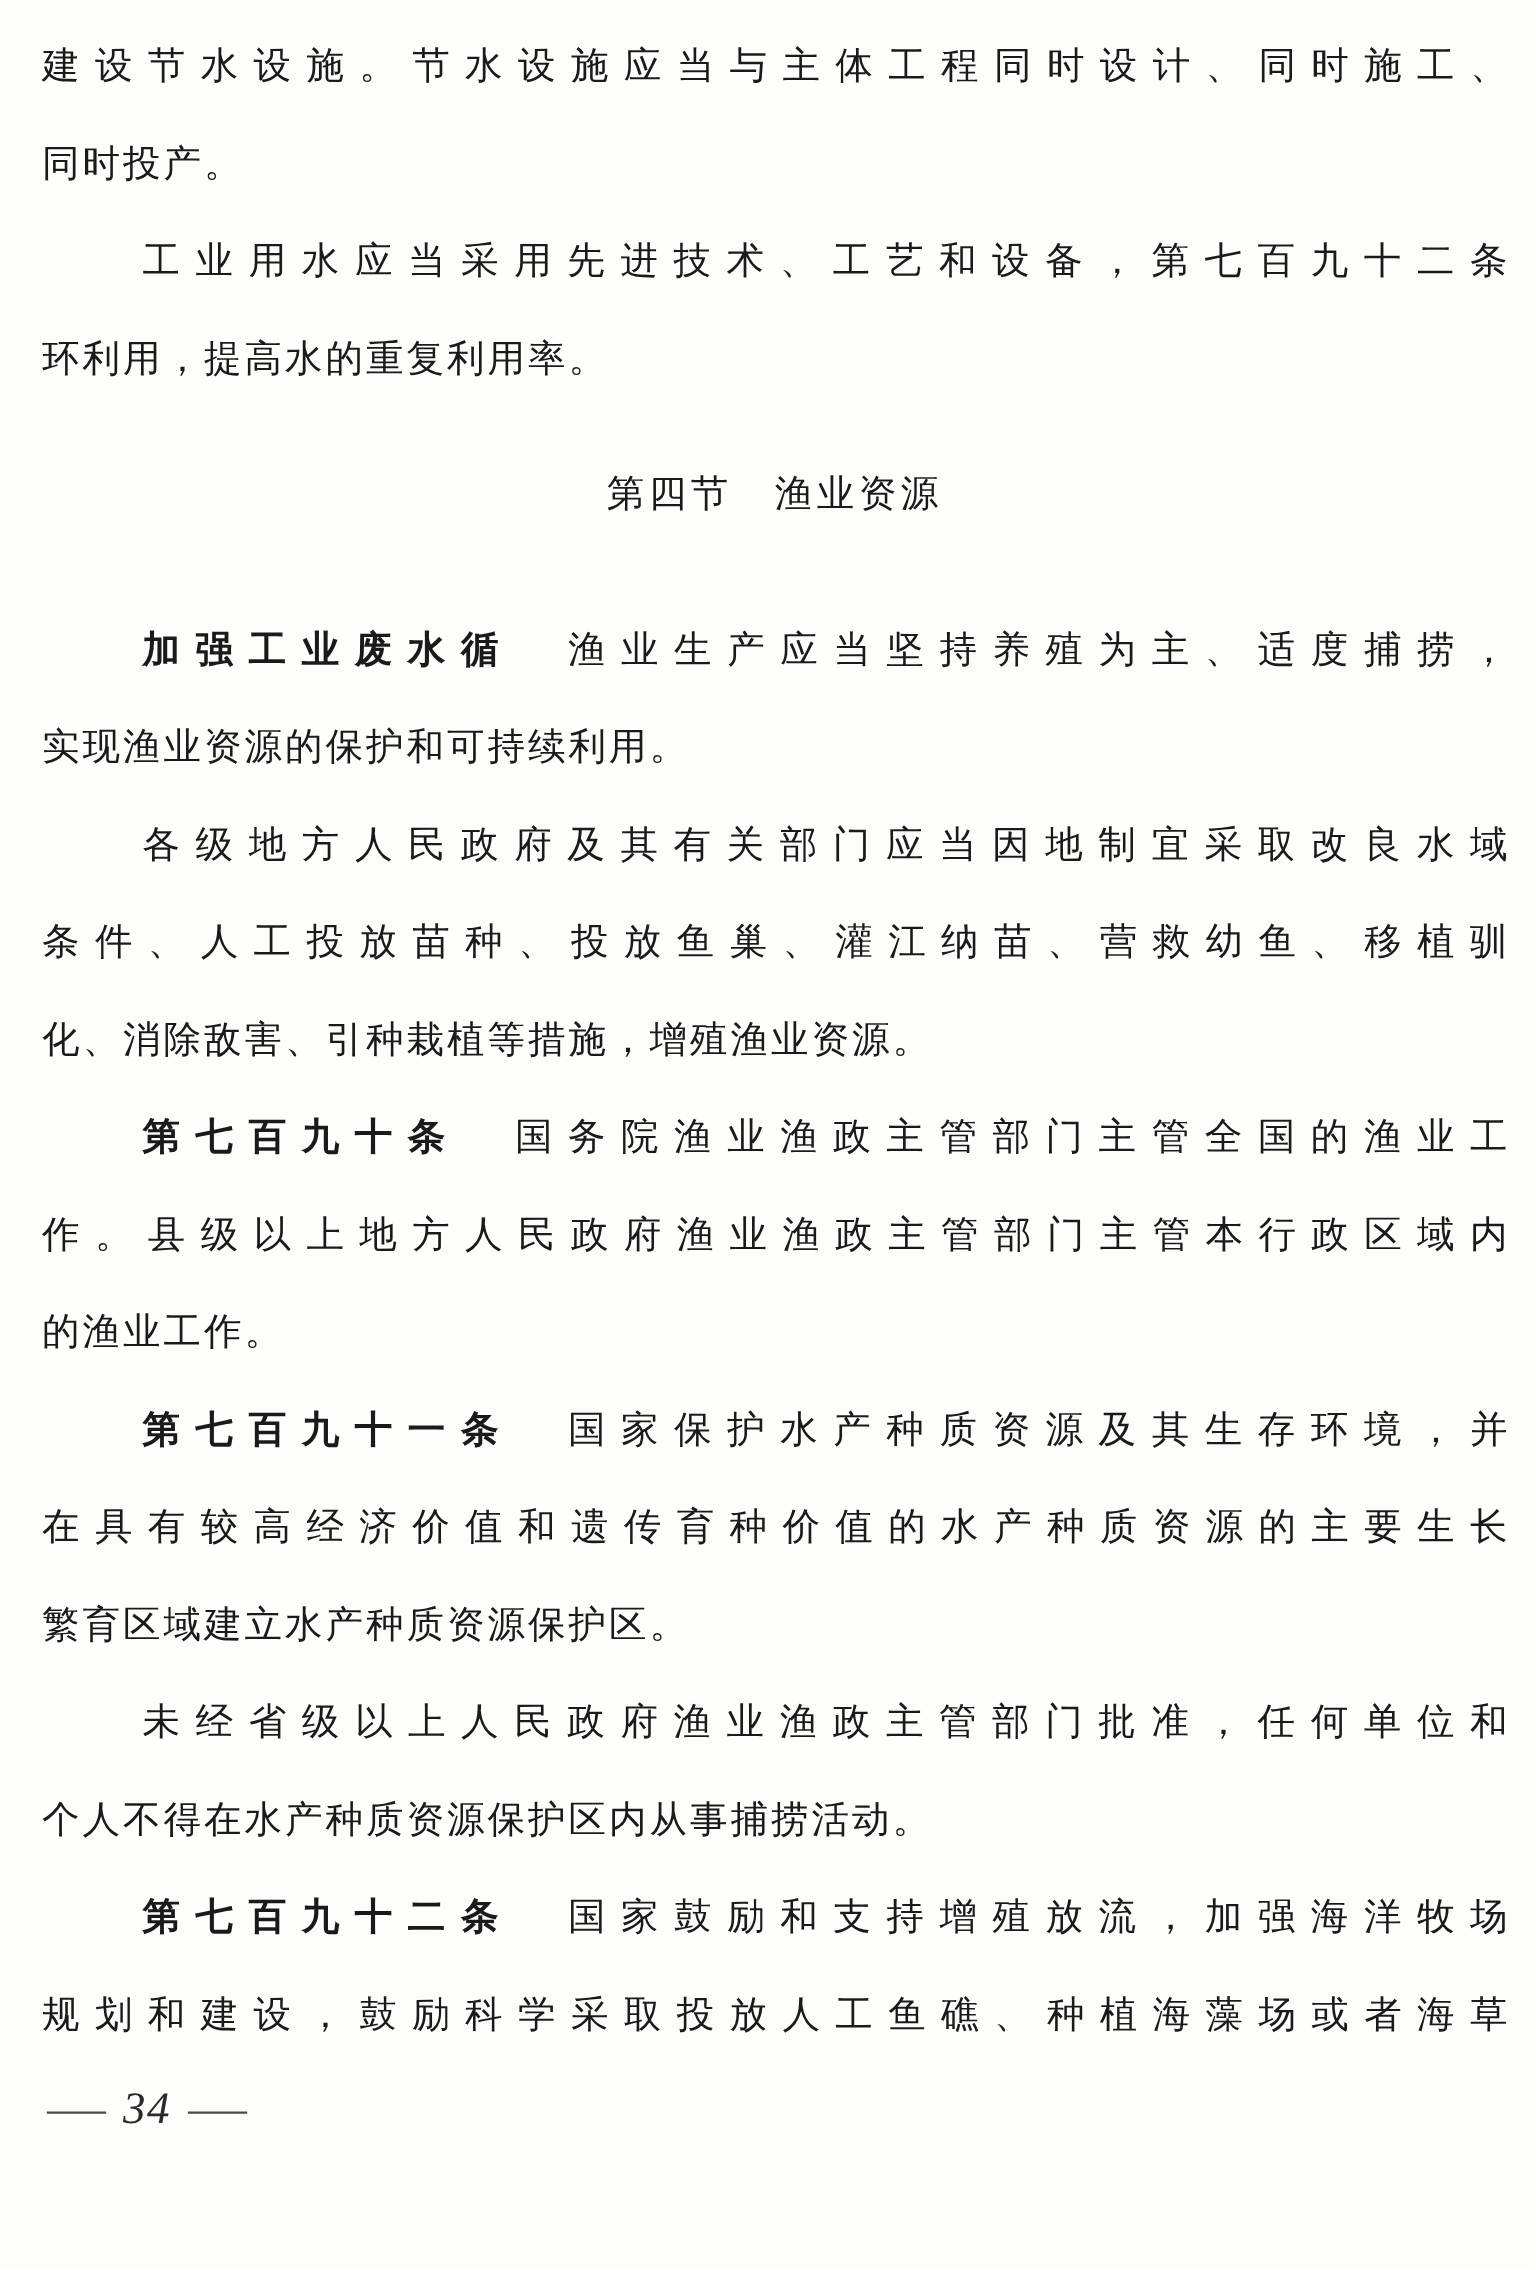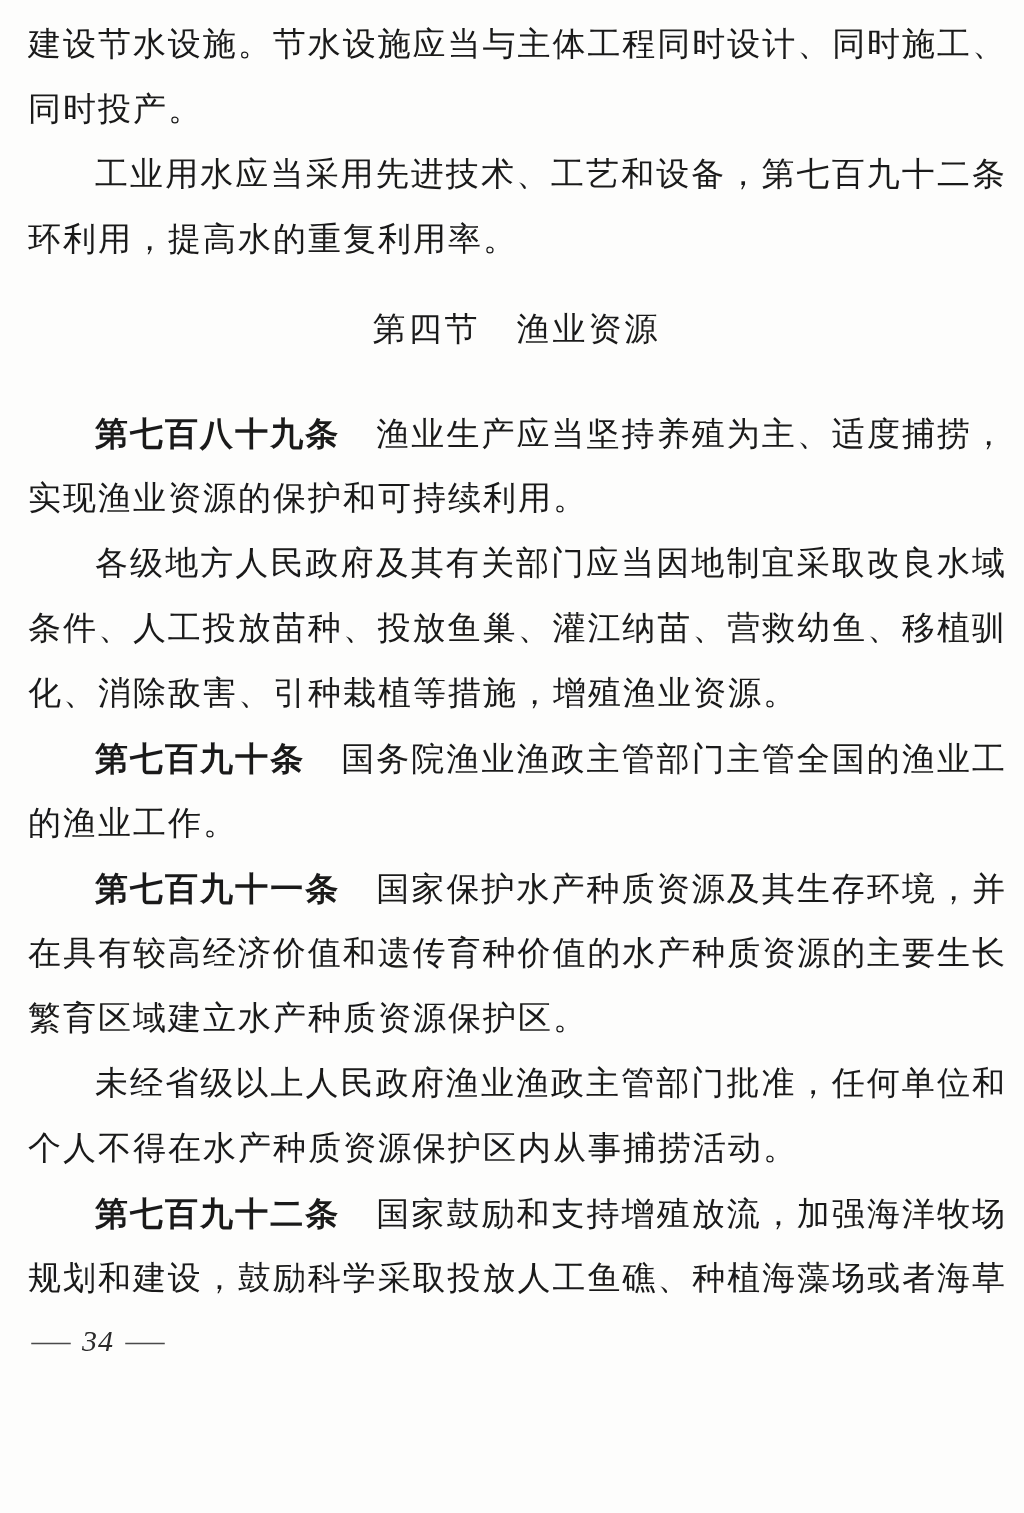--- a/index.html
+++ b/index.html
@@ -9,21 +9,21 @@
     box-sizing:border-box;
     background:var(--paper,#fdfdfc);
     color:var(--ink,#1a1a1a);
     padding:12px 19px 0 28px;
     font-family:"Liberation Serif", serif;
     overflow:hidden;
   }
   .line{
     height:65px;
     line-height:65px;
-    font-size:33px;
+    font-size:25px;
     letter-spacing:2px;
     overflow:hidden;
   }
   .line.fill{
     letter-spacing:0;
     text-align:justify;
     text-align-last:justify;
     text-justify:inter-character;
   }
   .line.indent{ text-indent:67px; }
@@ -54,26 +54,27 @@
 </head>
 <body>
 
 <div class="page">
   <div id="doc-body">
       <div class="line fill"><span class="line-text">建设节水设施。节水设施应当与主体工程同时设计、同时施工、</span></div>
       <div class="line"><span class="line-text">同时投产。</span></div>
       <div class="line fill indent"><span class="line-text">工业用水应当采用先进技术、工艺和设备，第七百九十二条</span></div>
       <div class="line"><span class="line-text">环利用，提高水的重复利用率。</span></div>
       <div class="line heading"><span class="line-text">第四节　渔业资源</span></div>
-      <div class="line fill indent"><span class="article-number">第七百八十九条</span><span class="line-text">渔业生产应当坚持养殖为主、适度捕捞，</span></div>
+      <div class="line fill indent"><span class="article-number">加强工业废水循</span><span class="line-text">渔业生产应当坚持养殖为主、适度捕捞，</span></div>
       <div class="line"><span class="line-text">实现渔业资源的保护和可持续利用。</span></div>
       <div class="line fill indent"><span class="line-text">各级地方人民政府及其有关部门应当因地制宜采取改良水域</span></div>
       <div class="line fill"><span class="line-text">条件、人工投放苗种、投放鱼巢、灌江纳苗、营救幼鱼、移植驯</span></div>
       <div class="line"><span class="line-text">化、消除敌害、引种栽植等措施，增殖渔业资源。</span></div>
       <div class="line fill indent"><span class="article-number">第七百九十条</span><span class="line-text">国务院渔业渔政主管部门主管全国的渔业工</span></div>
+      <div class="line fill"><span class="line-text">作。县级以上地方人民政府渔业渔政主管部门主管本行政区域内</span></div>
       <div class="line"><span class="line-text">的渔业工作。</span></div>
       <div class="line fill indent"><span class="article-number">第七百九十一条</span><span class="line-text">国家保护水产种质资源及其生存环境，并</span></div>
       <div class="line fill"><span class="line-text">在具有较高经济价值和遗传育种价值的水产种质资源的主要生长</span></div>
       <div class="line"><span class="line-text">繁育区域建立水产种质资源保护区。</span></div>
       <div class="line fill indent"><span class="line-text">未经省级以上人民政府渔业渔政主管部门批准，任何单位和</span></div>
       <div class="line"><span class="line-text">个人不得在水产种质资源保护区内从事捕捞活动。</span></div>
       <div class="line fill indent"><span class="article-number">第七百九十二条</span><span class="line-text">国家鼓励和支持增殖放流，加强海洋牧场</span></div>
       <div class="line fill"><span class="line-text">规划和建设，鼓励科学采取投放人工鱼礁、种植海藻场或者海草</span></div>
     </div>
 

